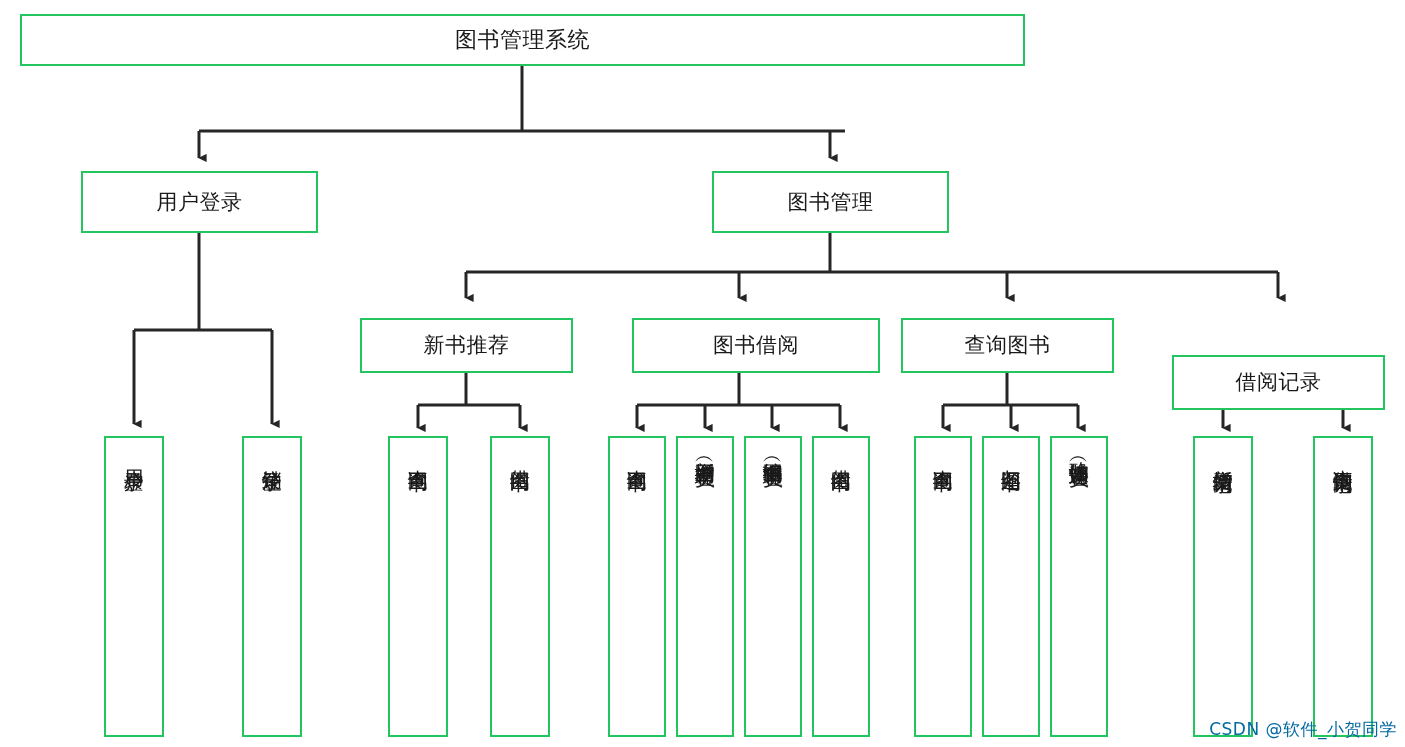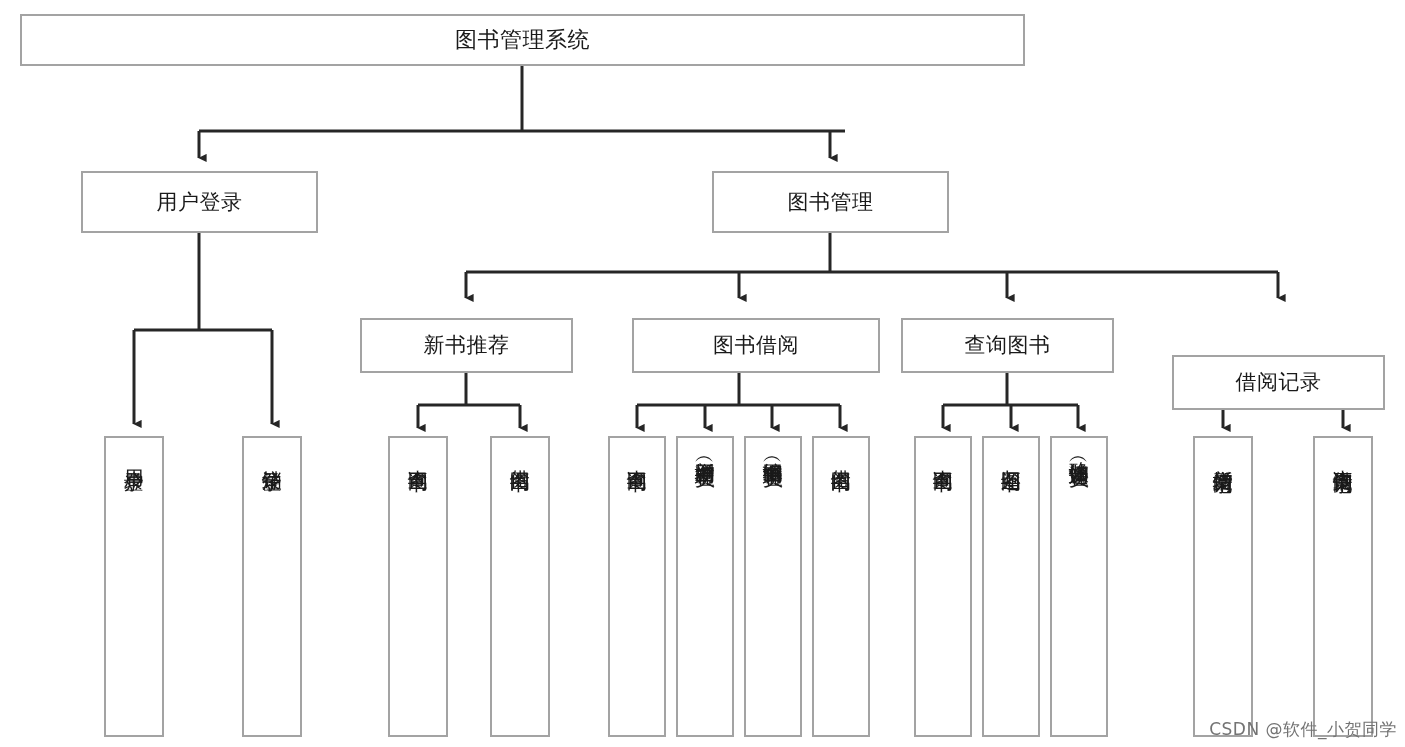--- a/index.html
+++ b/index.html
@@ -20,21 +20,21 @@
   #edge-layer {
     position: absolute;
     left: 0;
     top: 0;
     width: 1405px;
     height: 747px;
   }
   .node {
     position: absolute;
     box-sizing: border-box;
-    border: 2px solid #a3a3a3;
+    border: 2px solid #22c55e;
     background: #ffffff;
     display: flex;
     align-items: center;
     justify-content: center;
     color: #1a1a1a;
   }
   .node .node-label {
     display: block;
     text-align: center;
     line-height: 1.18;
@@ -57,21 +57,21 @@
     font-size: 20px;
     line-height: 1.12;
     letter-spacing: 1px;
     white-space: nowrap;
   }
   #watermark {
     position: absolute;
     right: 8px;
     bottom: 6px;
     font-size: 17px;
-    color: #737373;
+    color: #0369a1;
     letter-spacing: 0.5px;
     user-select: none;
     white-space: nowrap;
   }
 </style>
 </head>
 <body>
 
 <div id="diagram-root">
 

